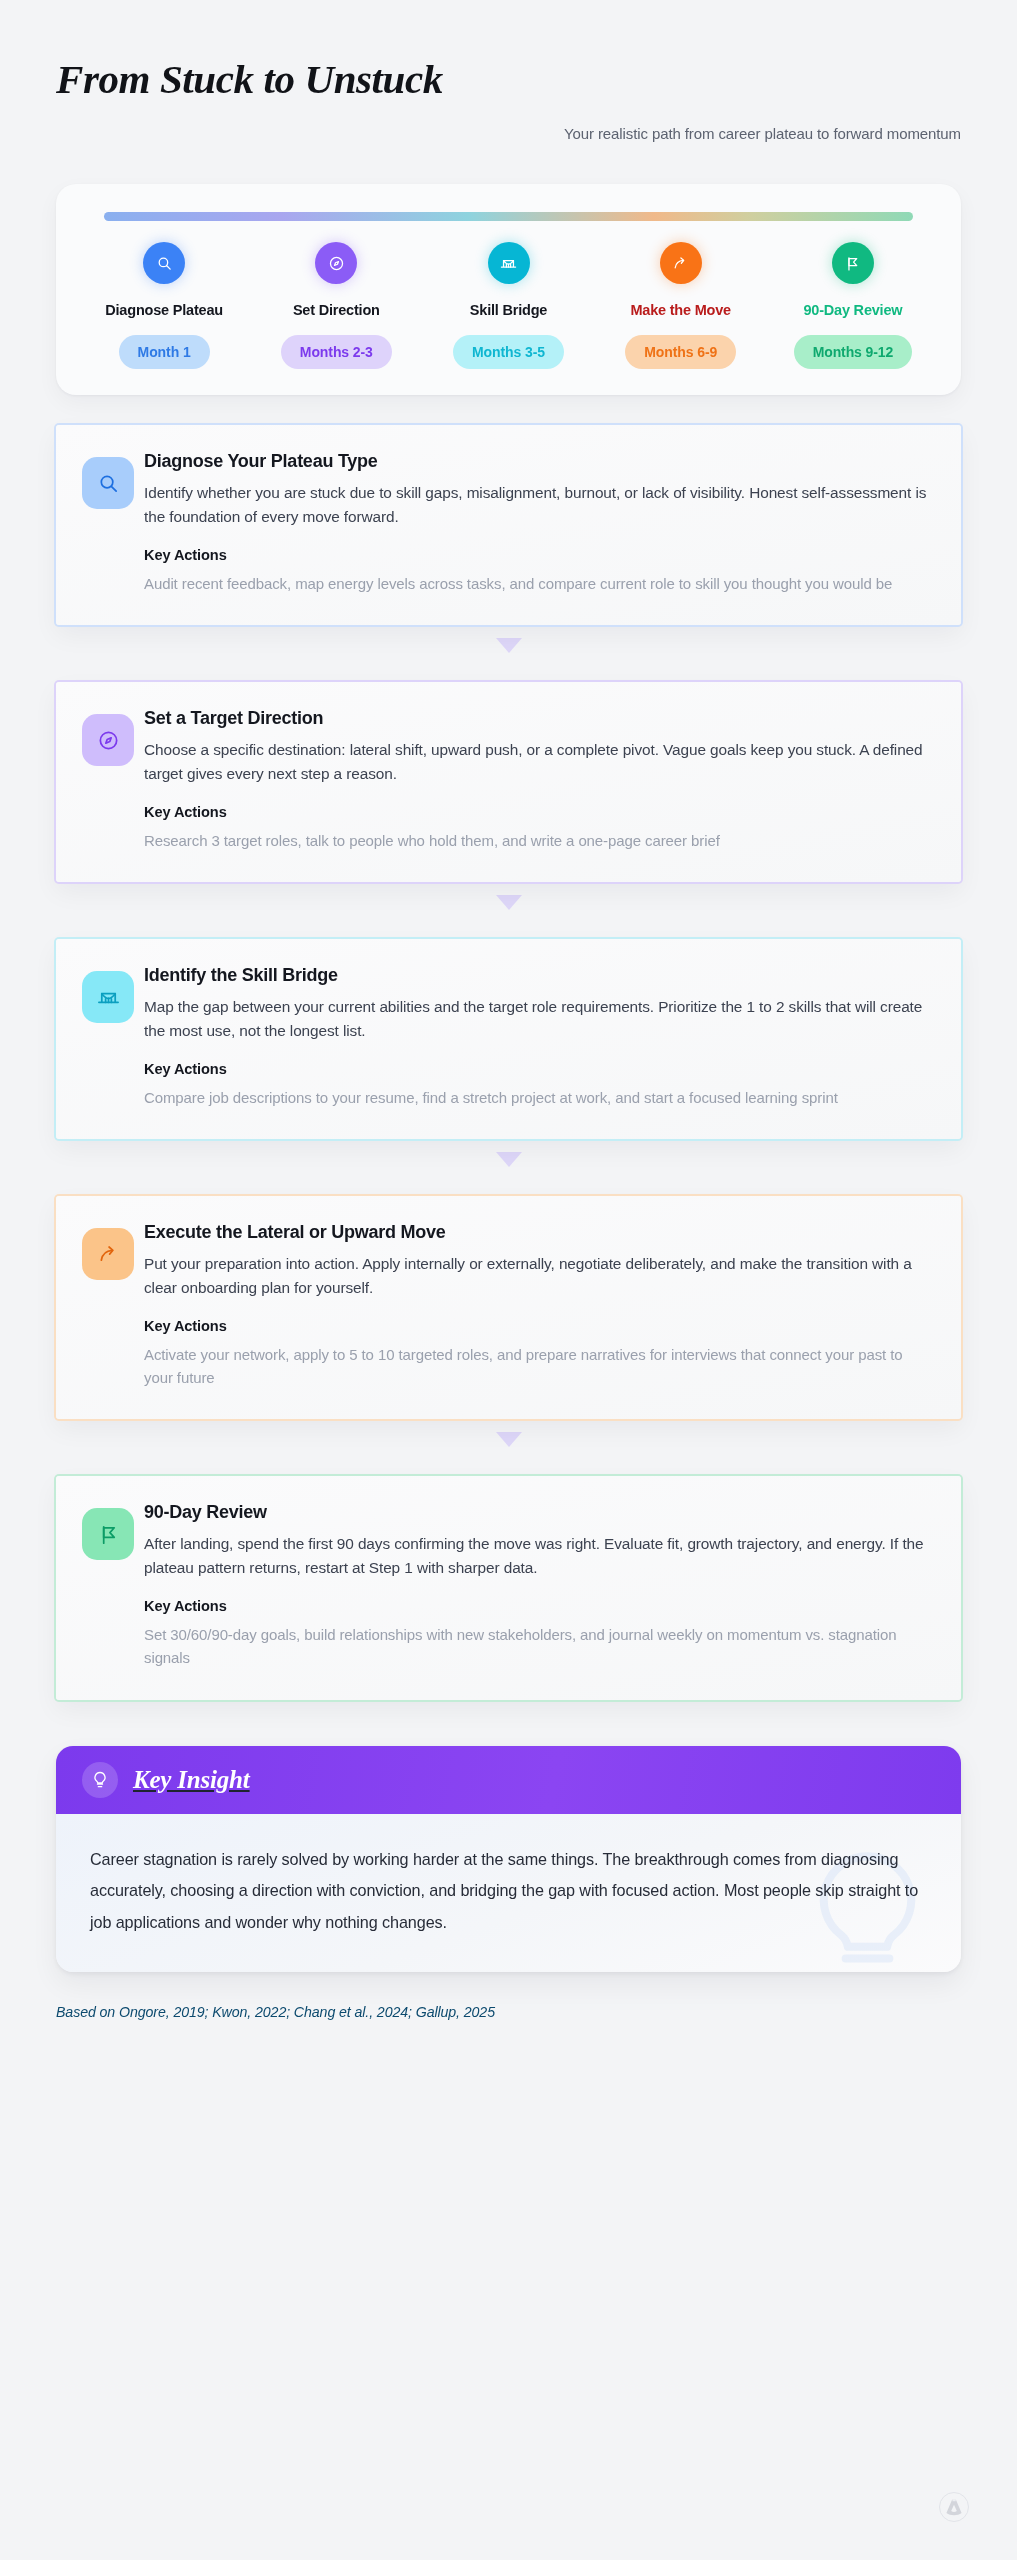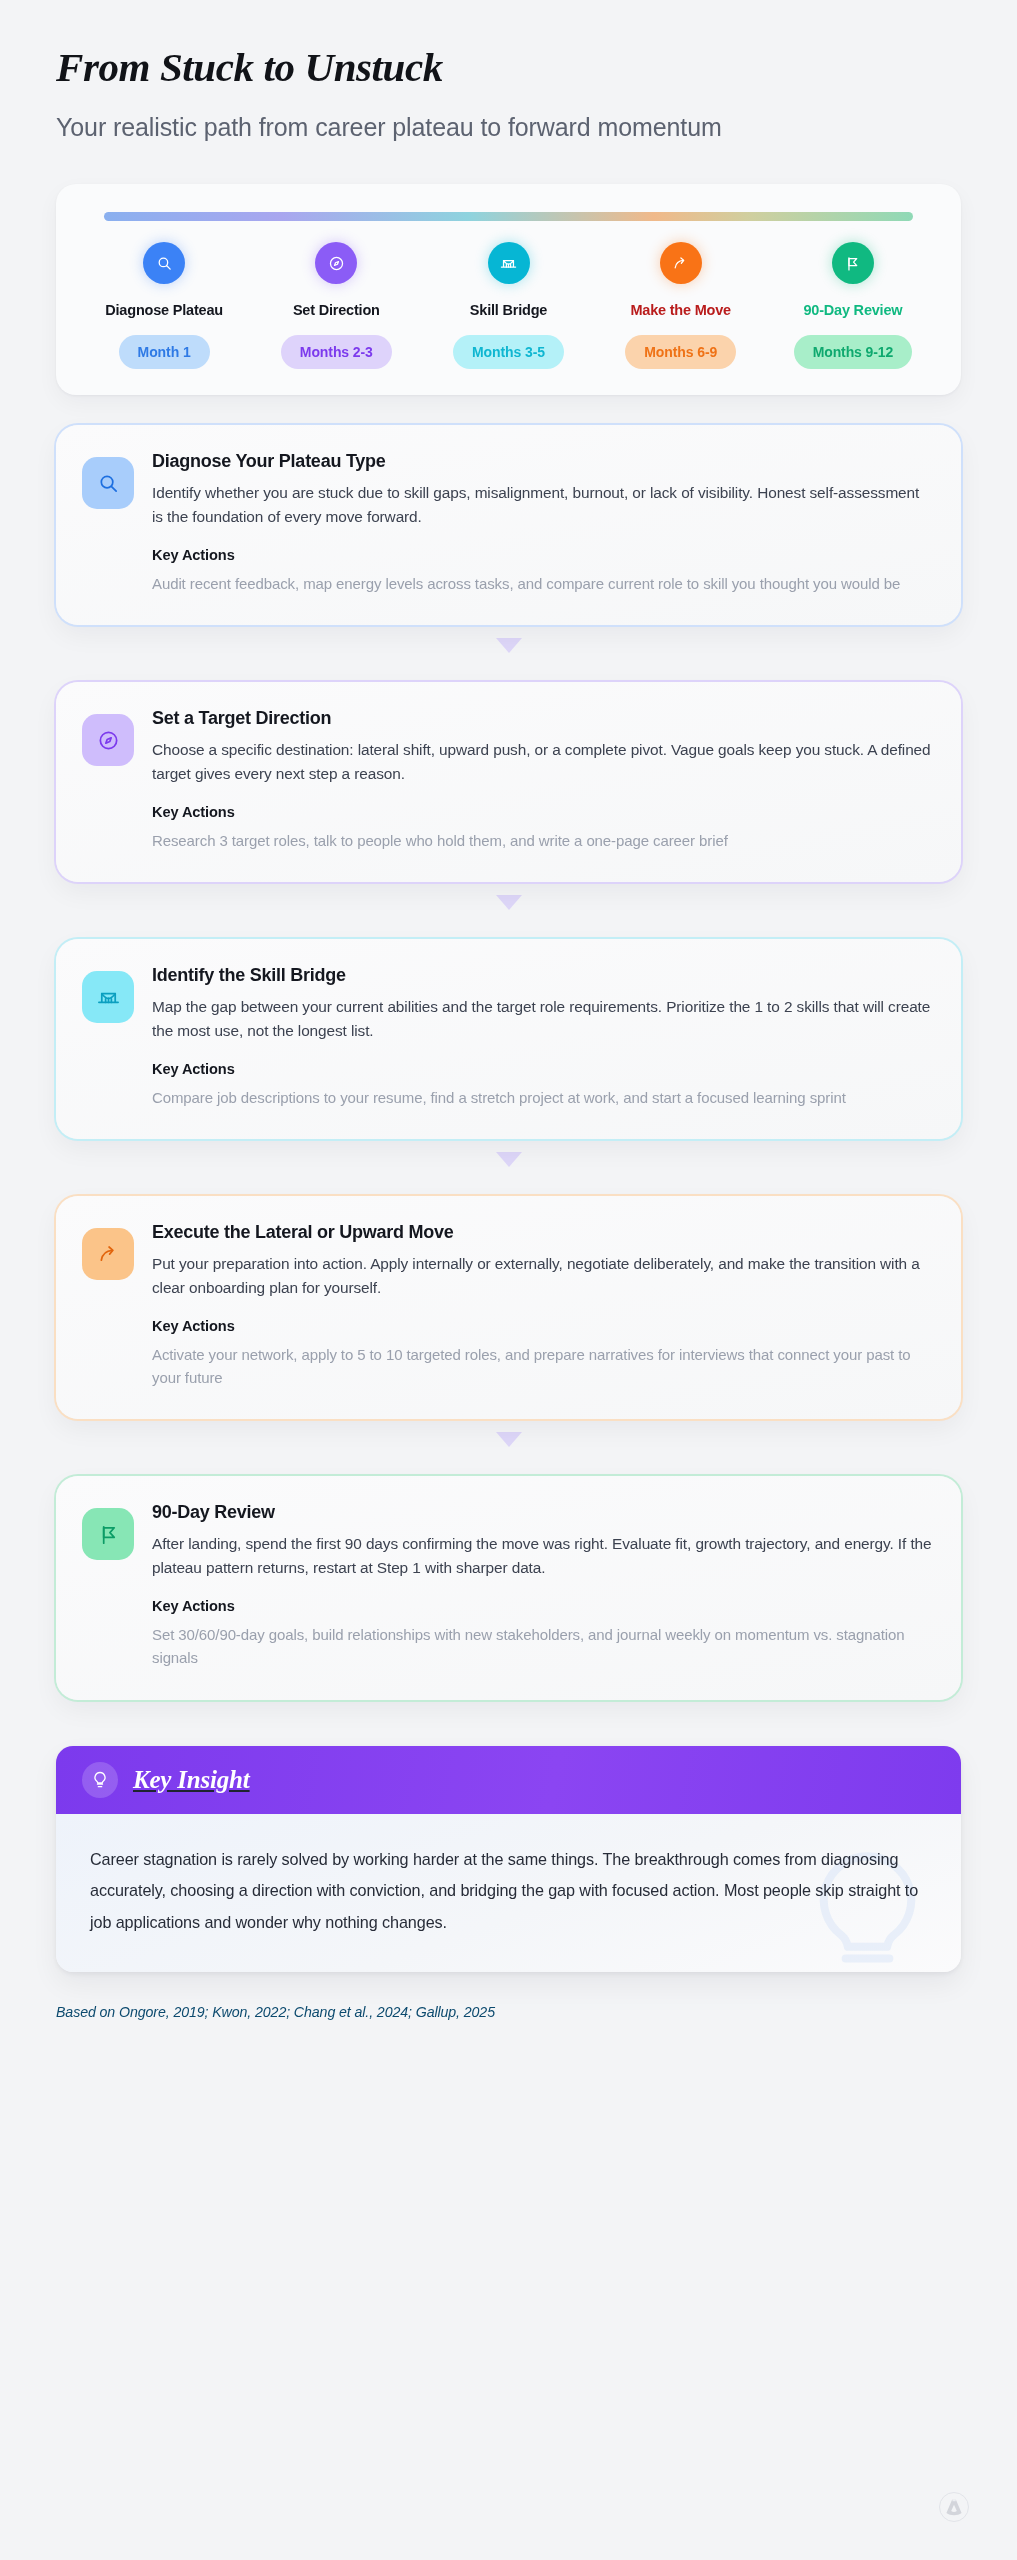--- a/index.html
+++ b/index.html
@@ -8,40 +8,41 @@
     width: 1017px;
     height: 2560px;
     background: #f3f4f6;
     font-family: "Liberation Sans", sans-serif;
     color: #1f2430;
     position: relative;
     overflow: hidden;
   }
 
   .page {
-    padding: 44px 56px 0 56px;
+    padding: 56px 56px 0 56px;
     position: relative;
     height: 100%;
   }
 
   
   .hero-title {
     font-family: "Liberation Serif", serif;
     font-weight: bold;
     font-style: italic;
     font-size: 41px;
     letter-spacing: -0.4px;
     color: #111318;
     line-height: 1.15;
   }
   .hero-sub {
     margin-top: 22px;
-    font-size: 25px;
+    font-size: 15px;
     color: #5c6270;
     letter-spacing: -0.1px;
+    text-align: right;
   }
 
   
   .timeline-card {
     margin-top: 42px;
     background: #fafbfc;
     border-radius: 20px;
     padding: 28px 22px 26px 22px;
     box-shadow: 0 1px 3px rgba(17,22,40,.05), 0 8px 22px rgba(17,22,40,.045);
   }
@@ -84,25 +85,25 @@
     font-weight: bold;
     padding: 9px 19px;
     border-radius: 999px;
     white-space: nowrap;
     letter-spacing: -0.1px;
   }
 
   
   .card {
     position: relative;
-    border-radius: 22px;
+    border-radius: 3px;
     background: linear-gradient(170deg,#fbfbfc 0%, #f6f7f8 100%);
     padding: 26px 28px 30px 26px;
     display: flex;
-    gap: 18px;
+    gap: 10px;
     box-shadow: 0 1px 2px rgba(17,22,40,.045), 0 10px 24px rgba(17,22,40,.05);
   }
   .card-wrap { margin-top: 17px; position: relative; }
   .card-wrap.first { margin-top: 30px; }
   .card-icon {
     flex: 0 0 auto;
     width: 52px; height: 52px;
     border-radius: 15px;
     display: flex; align-items: center; justify-content: center;
     margin-top: 6px;

